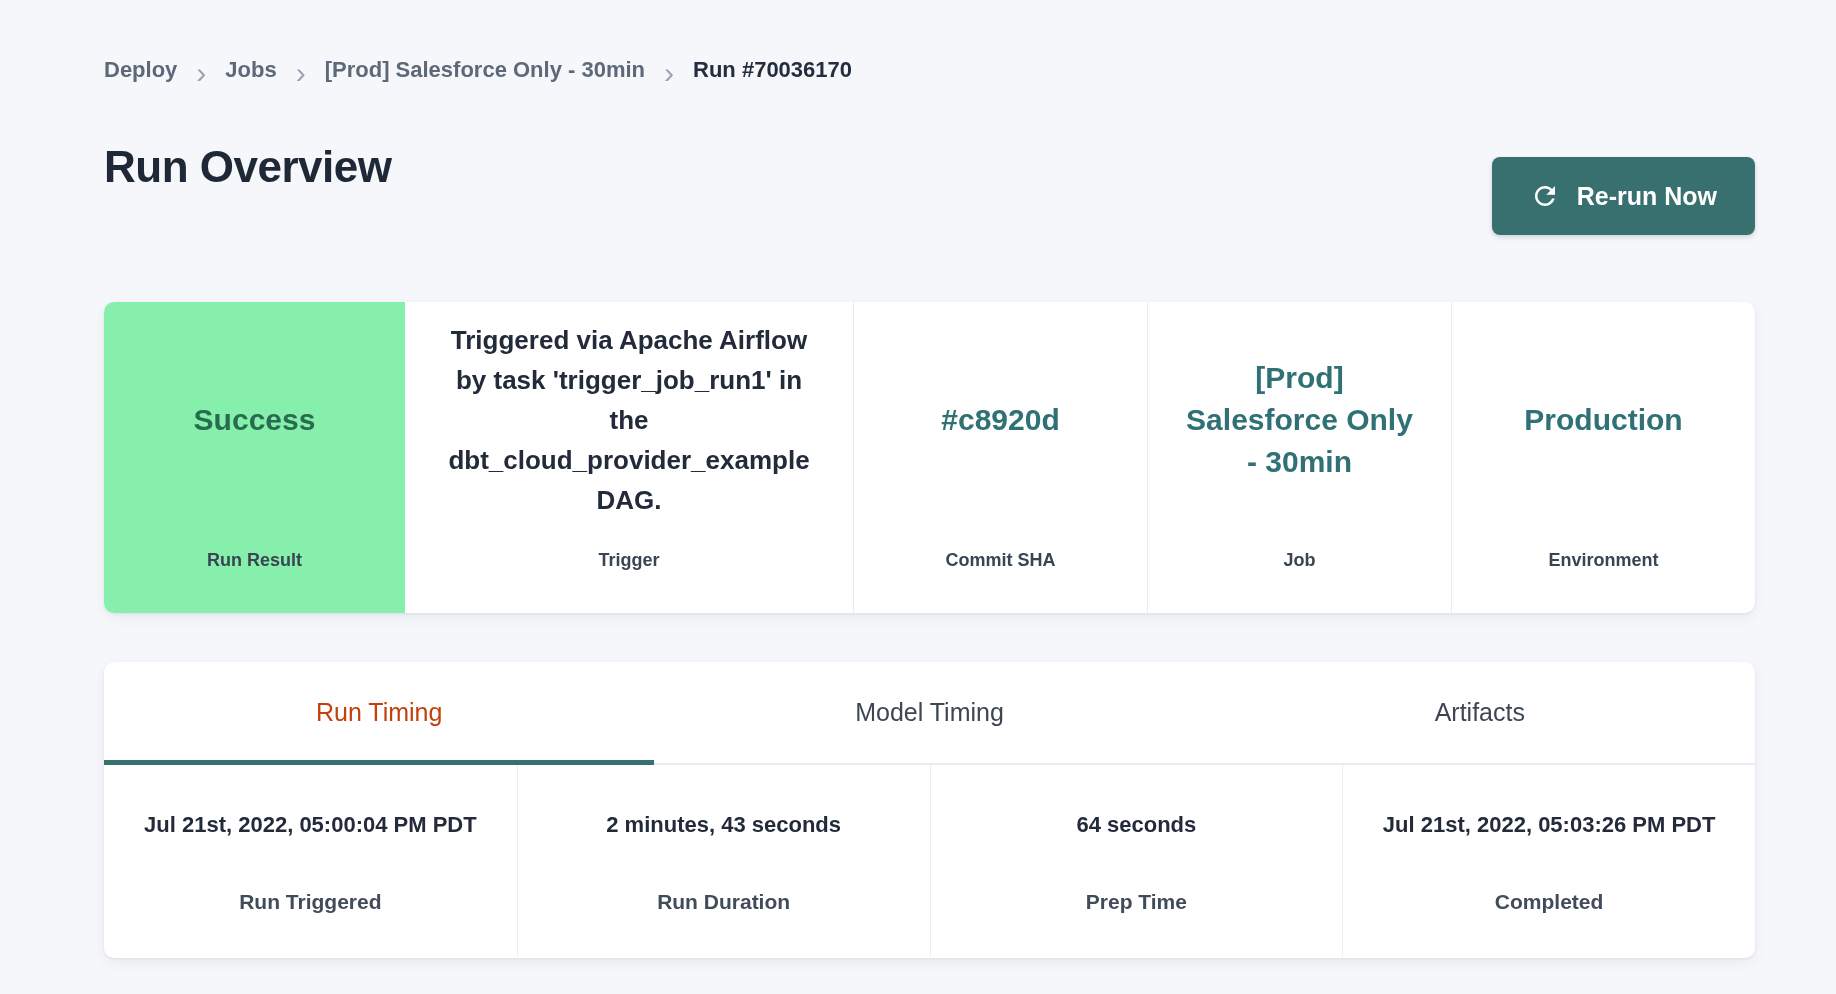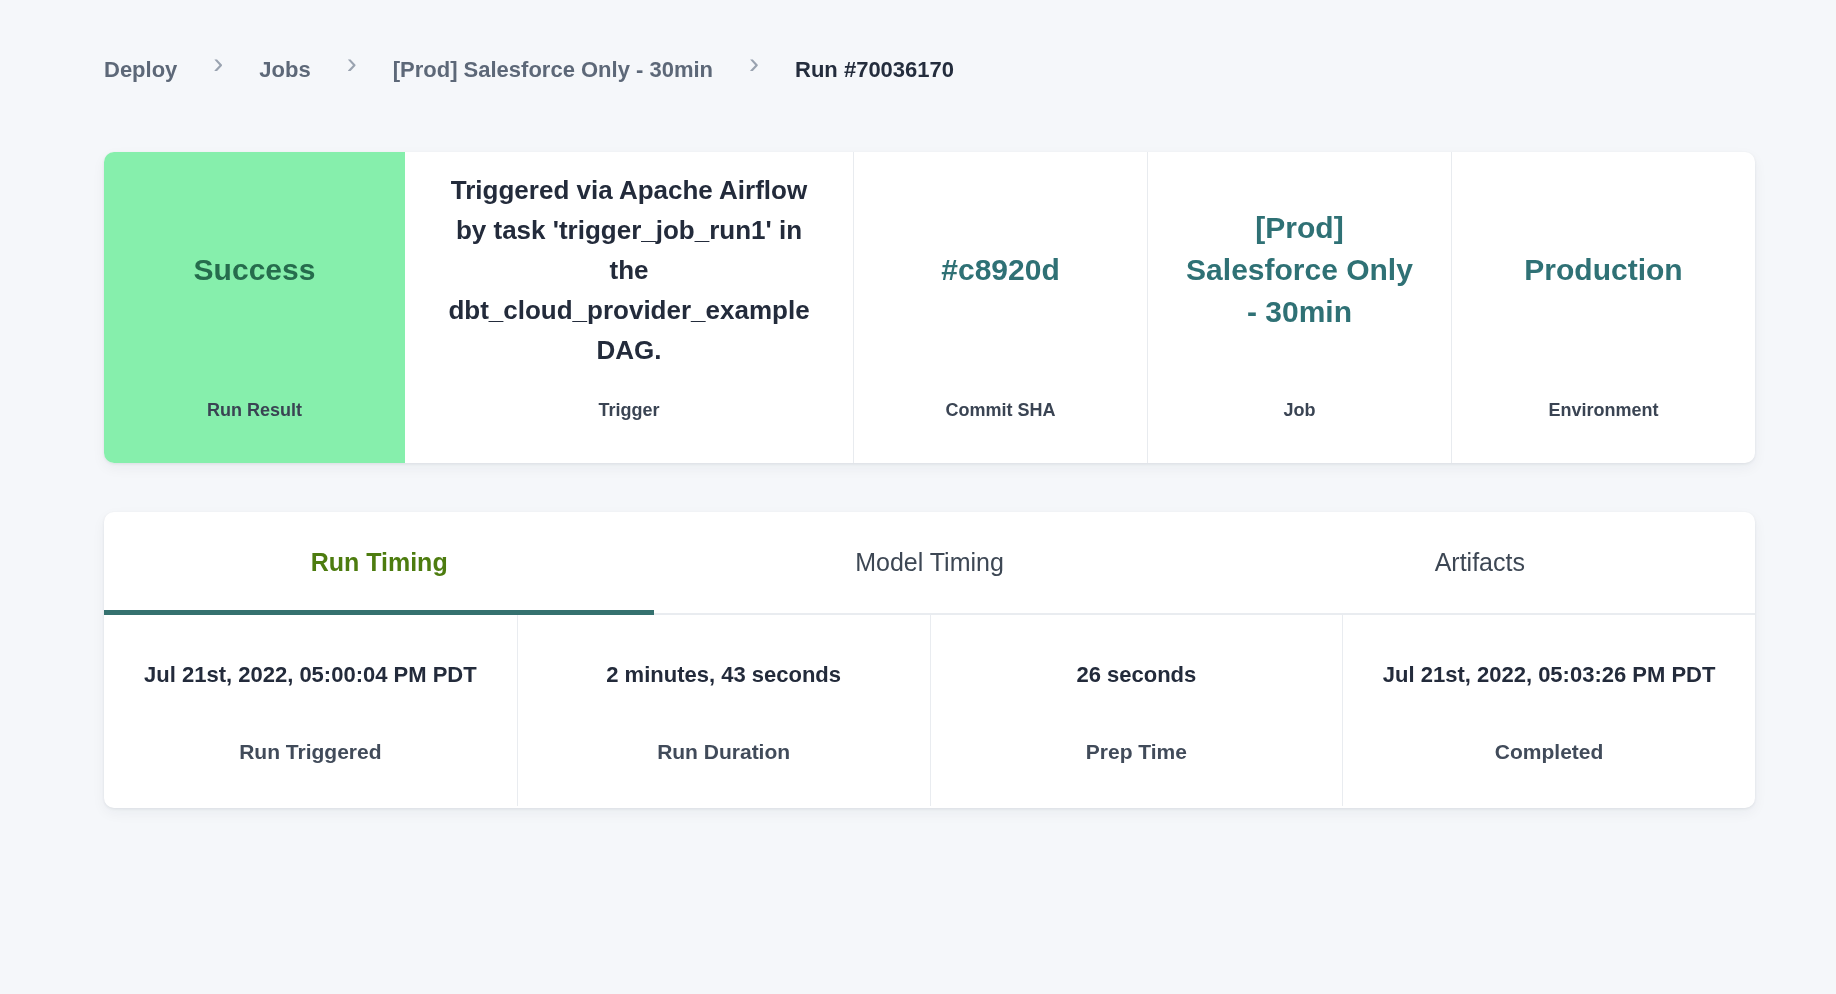--- a/index.html
+++ b/index.html
@@ -6,21 +6,21 @@
   html, body { width: 1836px; height: 994px; }
   body {
     background: #f5f7fa;
     font-family: "Liberation Sans", sans-serif;
     overflow: hidden;
     color: #232b3b;
   }
   .content { padding: 55px 81px 0 104px; width: 1836px; }
 
   
-  .breadcrumb { display: flex; align-items: flex-start; gap: 36px; line-height: 30px; }
+  .breadcrumb { display: flex; align-items: flex-end; gap: 19px; line-height: 30px; }
   .crumb { font-size: 22px; font-weight: 600; color: #5d6878; text-decoration: none; cursor: pointer; }
   .crumb.current { color: #242d3d; font-weight: 700; cursor: default; }
   .crumb-sep { color: #9aa3b0; font-size: 30px; font-weight: 400; line-height: 24px; margin-top: -4px; }
 
   
   .header-row { display: flex; justify-content: space-between; align-items: flex-start; margin-top: 54px; }
   .page-title { font-size: 44px; line-height: 56px; font-weight: 700; color: #1e2836; letter-spacing: -0.5px; }
   .rerun-btn {
     margin-top: 18px; height: 78px; padding: 0 38px;
     background: #38706f; color: #ffffff; border: none; border-radius: 8px;
@@ -59,21 +59,21 @@
     margin-top: 49px; height: 296px; background: #ffffff; border-radius: 10px;
     box-shadow: 0 1px 3px rgba(25,39,52,0.08), 0 5px 14px rgba(25,39,52,0.05);
     overflow: hidden;
   }
   .tabs { display: grid; grid-template-columns: 1fr 1fr 1fr; height: 103px; border-bottom: 2px solid #e9ecf0; }
   .tab {
     display: flex; align-items: center; justify-content: center;
     font-family: "Liberation Sans", sans-serif; font-size: 25px; font-weight: 400;
     color: #3d4754; background: none; border: none; position: relative; cursor: pointer;
   }
-  .tab.active { color: #4d7c0f; font-weight: 700; }
+  .tab.active { color: #c2410c; font-weight: 400; }
   .tab.active::after {
     content: ""; position: absolute; left: 0; right: 0; bottom: -2px; height: 5px; background: #35716f;
   }
   .timing { display: grid; grid-template-columns: repeat(4, 1fr); height: 191px; }
   .t-cell { position: relative; text-align: center; }
   .t-cell + .t-cell { border-left: 1px solid #e9ecf0; }
   .t-value {
     margin: 42px auto 12px; height: 70px; max-width: 352px;
     font-size: 22px; font-weight: 700; color: #232b3b; line-height: 35px;
   }
@@ -87,20 +87,31 @@
   <nav class="breadcrumb">
     <span class="crumb">Deploy</span>
     <span class="crumb-sep">›</span>
     <span class="crumb">Jobs</span>
     <span class="crumb-sep">›</span>
     <span class="crumb">[Prod] Salesforce Only - 30min</span>
     <span class="crumb-sep">›</span>
     <span class="crumb current">Run #70036170</span>
   </nav>
 
+  <div class="header-row">
+    <h1 class="page-title">Run Overview</h1>
+    <button class="rerun-btn">
+      <span>
+        <svg viewBox="0 0 24 24" width="30" height="30" fill="#ffffff" aria-hidden="true">
+          <path d="M17.65 6.35C16.2 4.9 14.21 4 12 4c-4.42 0-7.99 3.58-8 8s3.57 8 7.99 8c3.73 0 6.84-2.55 7.73-6h-2.08c-.82 2.33-3.04 4-5.65 4-3.31 0-6-2.69-6-6s2.69-6 6-6c1.66 0 3.14.69 4.22 1.78L13 11h7V4l-2.35 2.35z"></path>
+        </svg>
+      </span>
+      <span>Re-run Now</span>
+    </button>
+  </div>
 
   <section class="summary-card">
     <div class="s-cell success-bg">
       <div class="s-value">
           <span class="val-lg success-text">Success</span>
         </div>
       <div class="s-label">Run Result</div>
     </div>
     <div class="s-cell">
       <div class="s-value">
@@ -137,21 +148,21 @@
     <div class="timing">
       <div class="t-cell">
         <div class="t-value">Jul 21st, 2022, 05:00:04 PM PDT</div>
         <div class="t-label">Run Triggered</div>
       </div>
       <div class="t-cell">
         <div class="t-value">2 minutes, 43 seconds</div>
         <div class="t-label">Run Duration</div>
       </div>
       <div class="t-cell">
-        <div class="t-value">26 seconds</div>
+        <div class="t-value">64 seconds</div>
         <div class="t-label">Prep Time</div>
       </div>
       <div class="t-cell">
         <div class="t-value">Jul 21st, 2022, 05:03:26 PM PDT</div>
         <div class="t-label">Completed</div>
       </div>
     </div>
   </section>
 
 </div>

